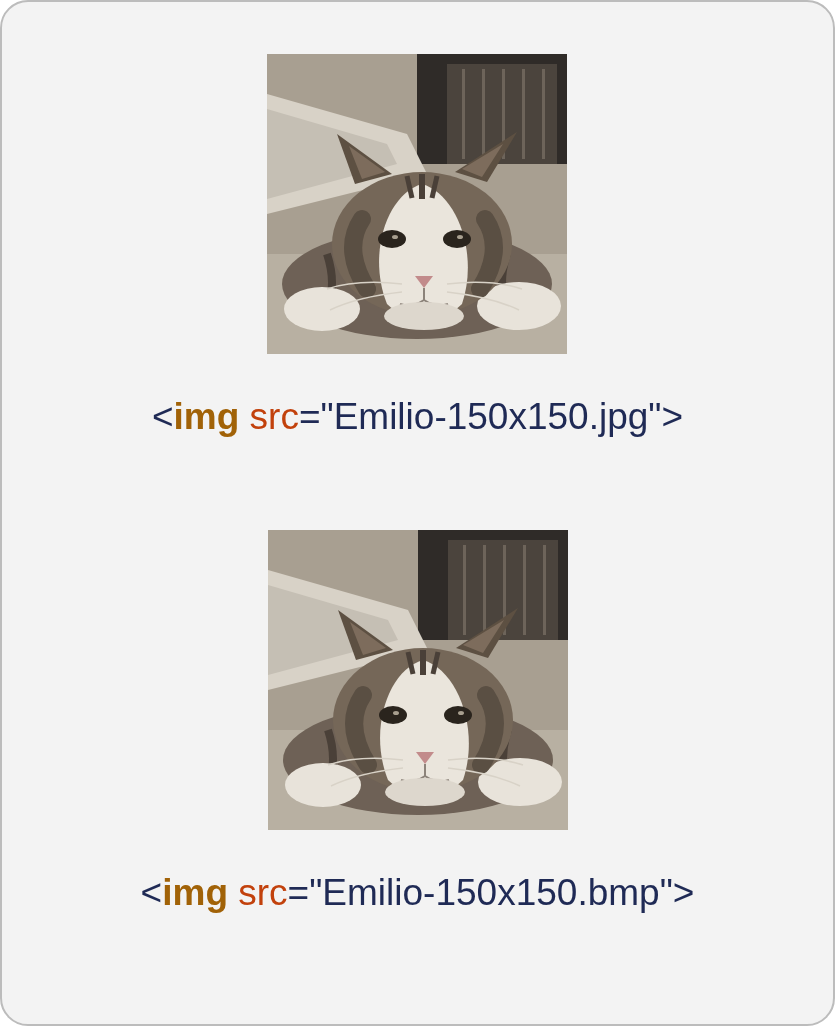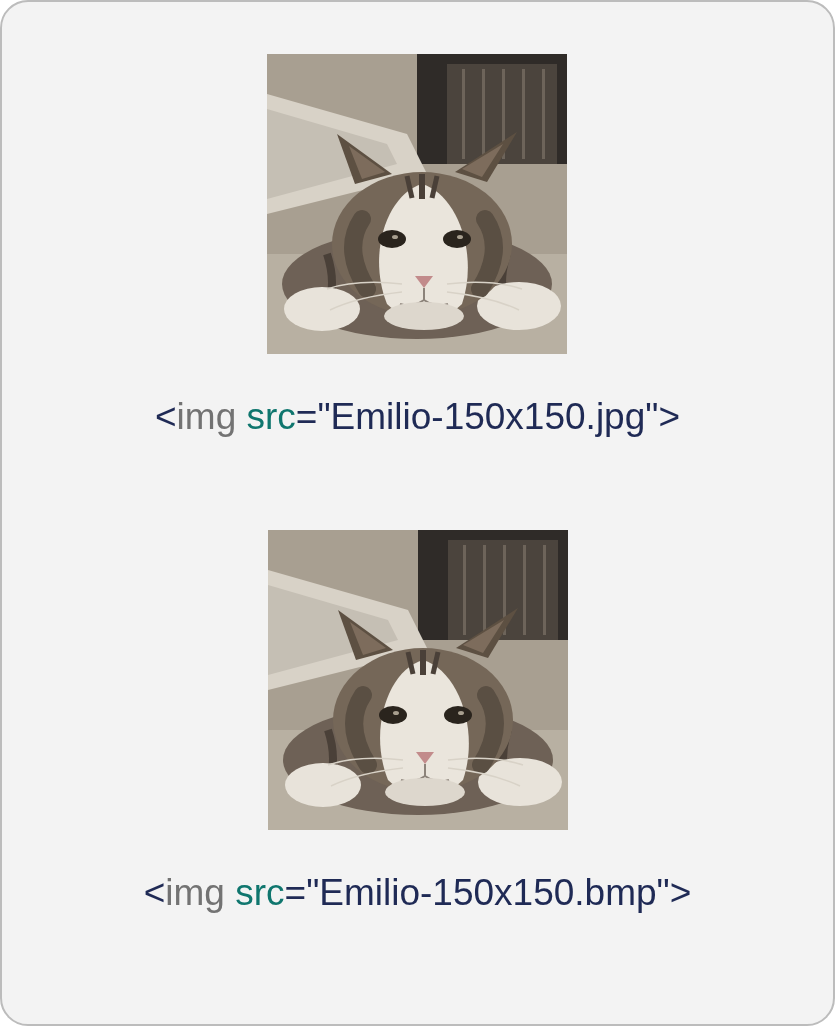--- a/index.html
+++ b/index.html
@@ -55,25 +55,26 @@
       margin-top: 42px;
       margin-bottom: 62px;
       font-family: "Segoe UI", Verdana, Arial, sans-serif;
     }
     
     .punct {
       color: #1f2a55;
     }
     
     .tag {
-      color: #737373;
+      color: #a16207;
+      font-weight: bold;
     }
     
     .attr {
-      color: #0f766e;
+      color: #c2410c;
     }
     
     .val {
       color: #1f2a55;
     }
     
     .gap {
       height: 30px;
     }
   </style>

